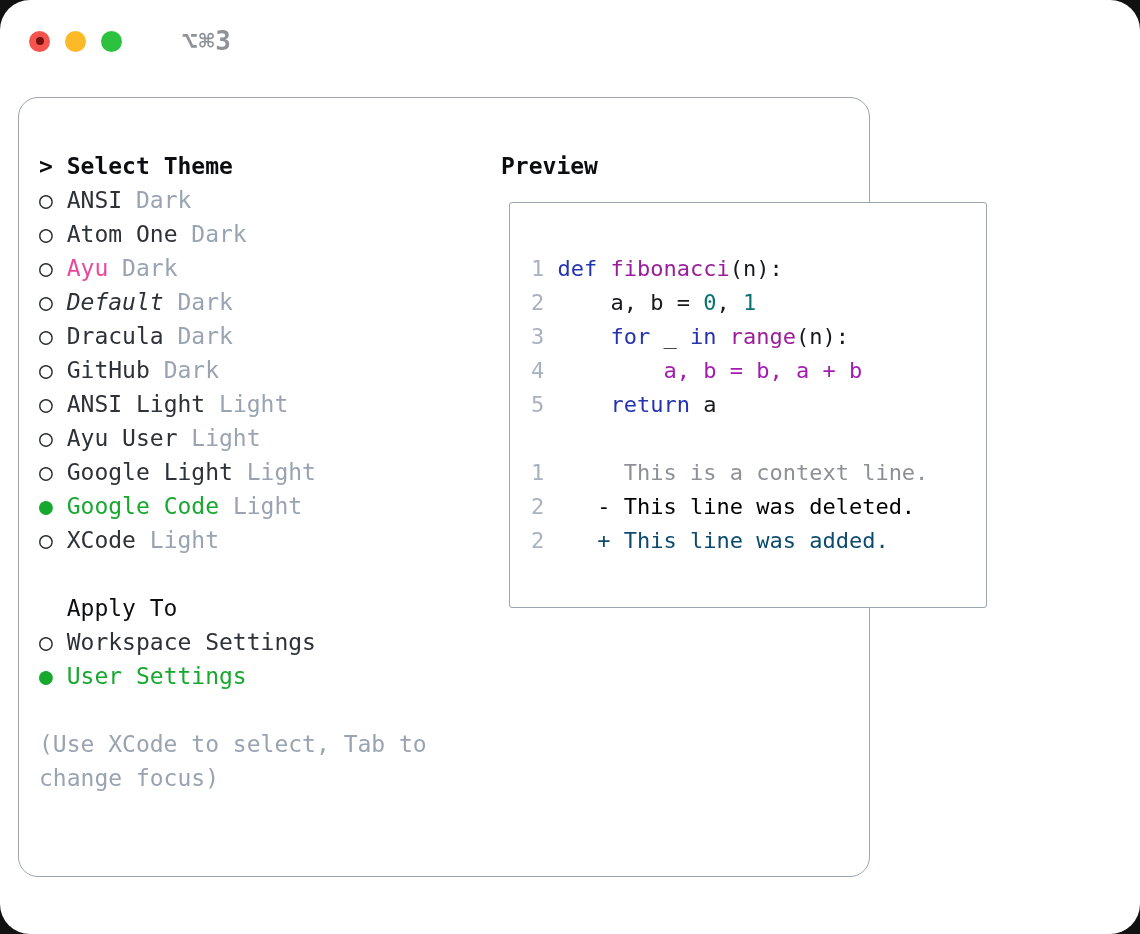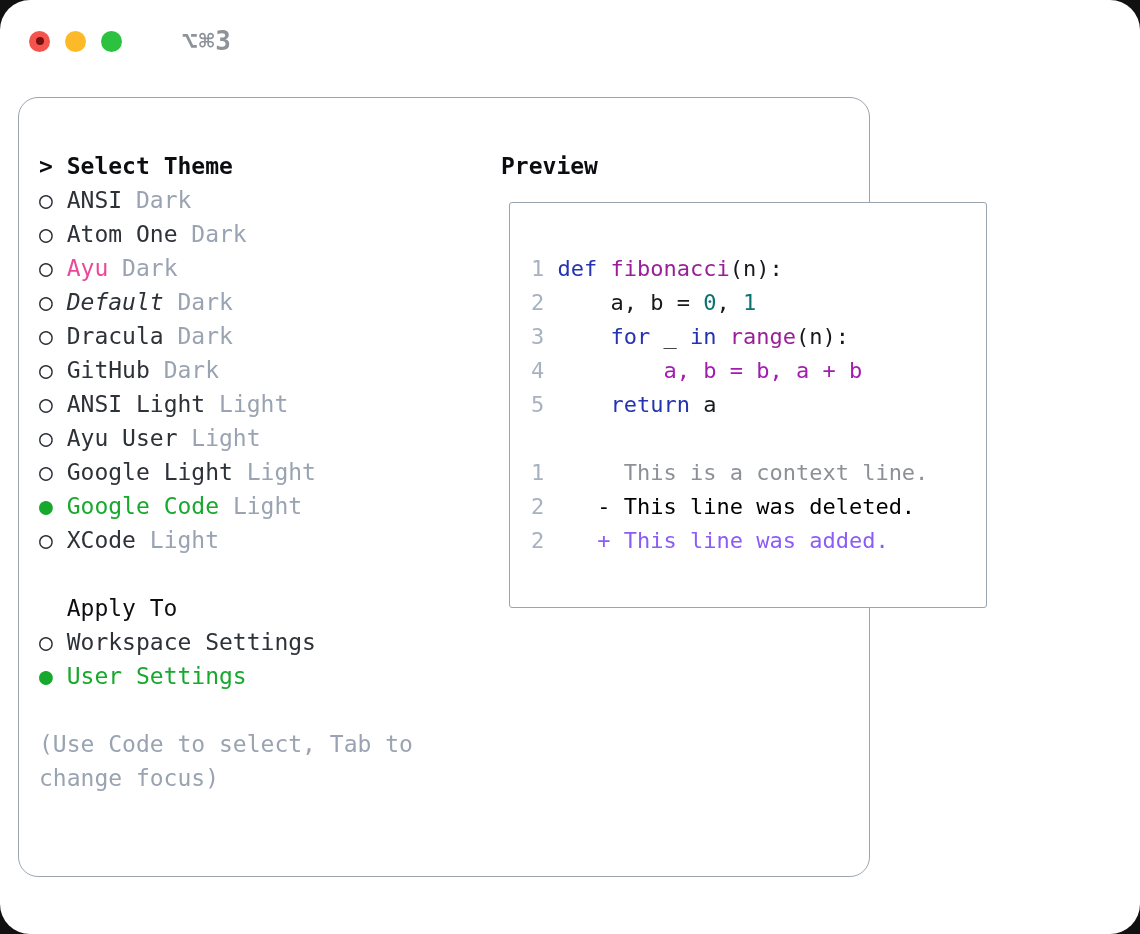--- a/index.html
+++ b/index.html
@@ -103,34 +103,34 @@
           <div class="row"><span class="marker" style="color: rgb(45, 49, 56);">○ </span><span style="color: rgb(45, 49, 56);">XCode</span><span style="color: rgb(153, 163, 177);"> Light</span></div>
         </div>
       <div class="spacer"></div>
       <div class="row" id="applyHeader" style="color: rgb(12, 13, 16);">  Apply To</div>
       <div id="applyOptions">
           <div class="row"><span class="marker" style="color: rgb(45, 49, 56);">○ </span><span style="color: rgb(45, 49, 56);">Workspace Settings</span></div>
           <div class="row"><span class="marker" style="color: rgb(23, 168, 46);">● </span><span style="color: rgb(23, 168, 46);">User Settings</span></div>
         </div>
       <div class="spacer"></div>
       <div id="hint">
-          <div class="hint-line" style="color: rgb(153, 163, 177);">(Use Code to select, Tab to</div>
+          <div class="hint-line" style="color: rgb(153, 163, 177);">(Use XCode to select, Tab to</div>
           <div class="hint-line" style="color: rgb(153, 163, 177);">change focus)</div>
         </div>
     </div>
 
     <div class="right-col">
       <div class="preview-title" style="color: rgb(12, 13, 16);">Preview</div>
       <div class="preview-box" id="previewBox">
           <div class="pline"><span style="color: rgb(167, 177, 192);">1 </span><span style="color: rgb(36, 51, 176);">def</span><span style="color: rgb(23, 25, 29);"> </span><span style="color: rgb(154, 30, 154);">fibonacci</span><span style="color: rgb(23, 25, 29);">(n):</span></div>
           <div class="pline"><span style="color: rgb(167, 177, 192);">2 </span><span style="color: rgb(23, 25, 29);">    a, b = </span><span style="color: rgb(12, 113, 115);">0</span><span style="color: rgb(23, 25, 29);">, </span><span style="color: rgb(12, 113, 115);">1</span></div>
           <div class="pline"><span style="color: rgb(167, 177, 192);">3 </span><span style="color: rgb(23, 25, 29);">    </span><span style="color: rgb(36, 51, 176);">for</span><span style="color: rgb(23, 25, 29);"> _ </span><span style="color: rgb(36, 51, 176);">in</span><span style="color: rgb(23, 25, 29);"> </span><span style="color: rgb(154, 30, 154);">range</span><span style="color: rgb(23, 25, 29);">(n):</span></div>
           <div class="pline"><span style="color: rgb(167, 177, 192);">4 </span><span style="color: #a21caf; text-align: right;">        a, b = b, a + b</span></div>
           <div class="pline"><span style="color: rgb(167, 177, 192);">5 </span><span style="color: rgb(23, 25, 29);">    </span><span style="color: rgb(36, 51, 176);">return</span><span style="color: rgb(23, 25, 29);"> a</span></div>
           <div class="pline">&nbsp;</div>
           <div class="pline"><span style="color: rgb(167, 177, 192);">1 </span><span style="color: rgb(141, 145, 151);">     This is a context line.</span></div>
           <div class="pline"><span style="color: rgb(167, 177, 192);">2 </span><span style="color: #000000;">   - This line was deleted.</span></div>
-          <div class="pline"><span style="color: rgb(167, 177, 192);">2 </span><span style="color: #8b5cf6;">   + This line was added.</span></div>
+          <div class="pline"><span style="color: rgb(167, 177, 192);">2 </span><span style="color: #0c4a6e;">   + This line was added.</span></div>
         </div>
     </div>
 
   </div>
 </div>
 
 </body></html>

